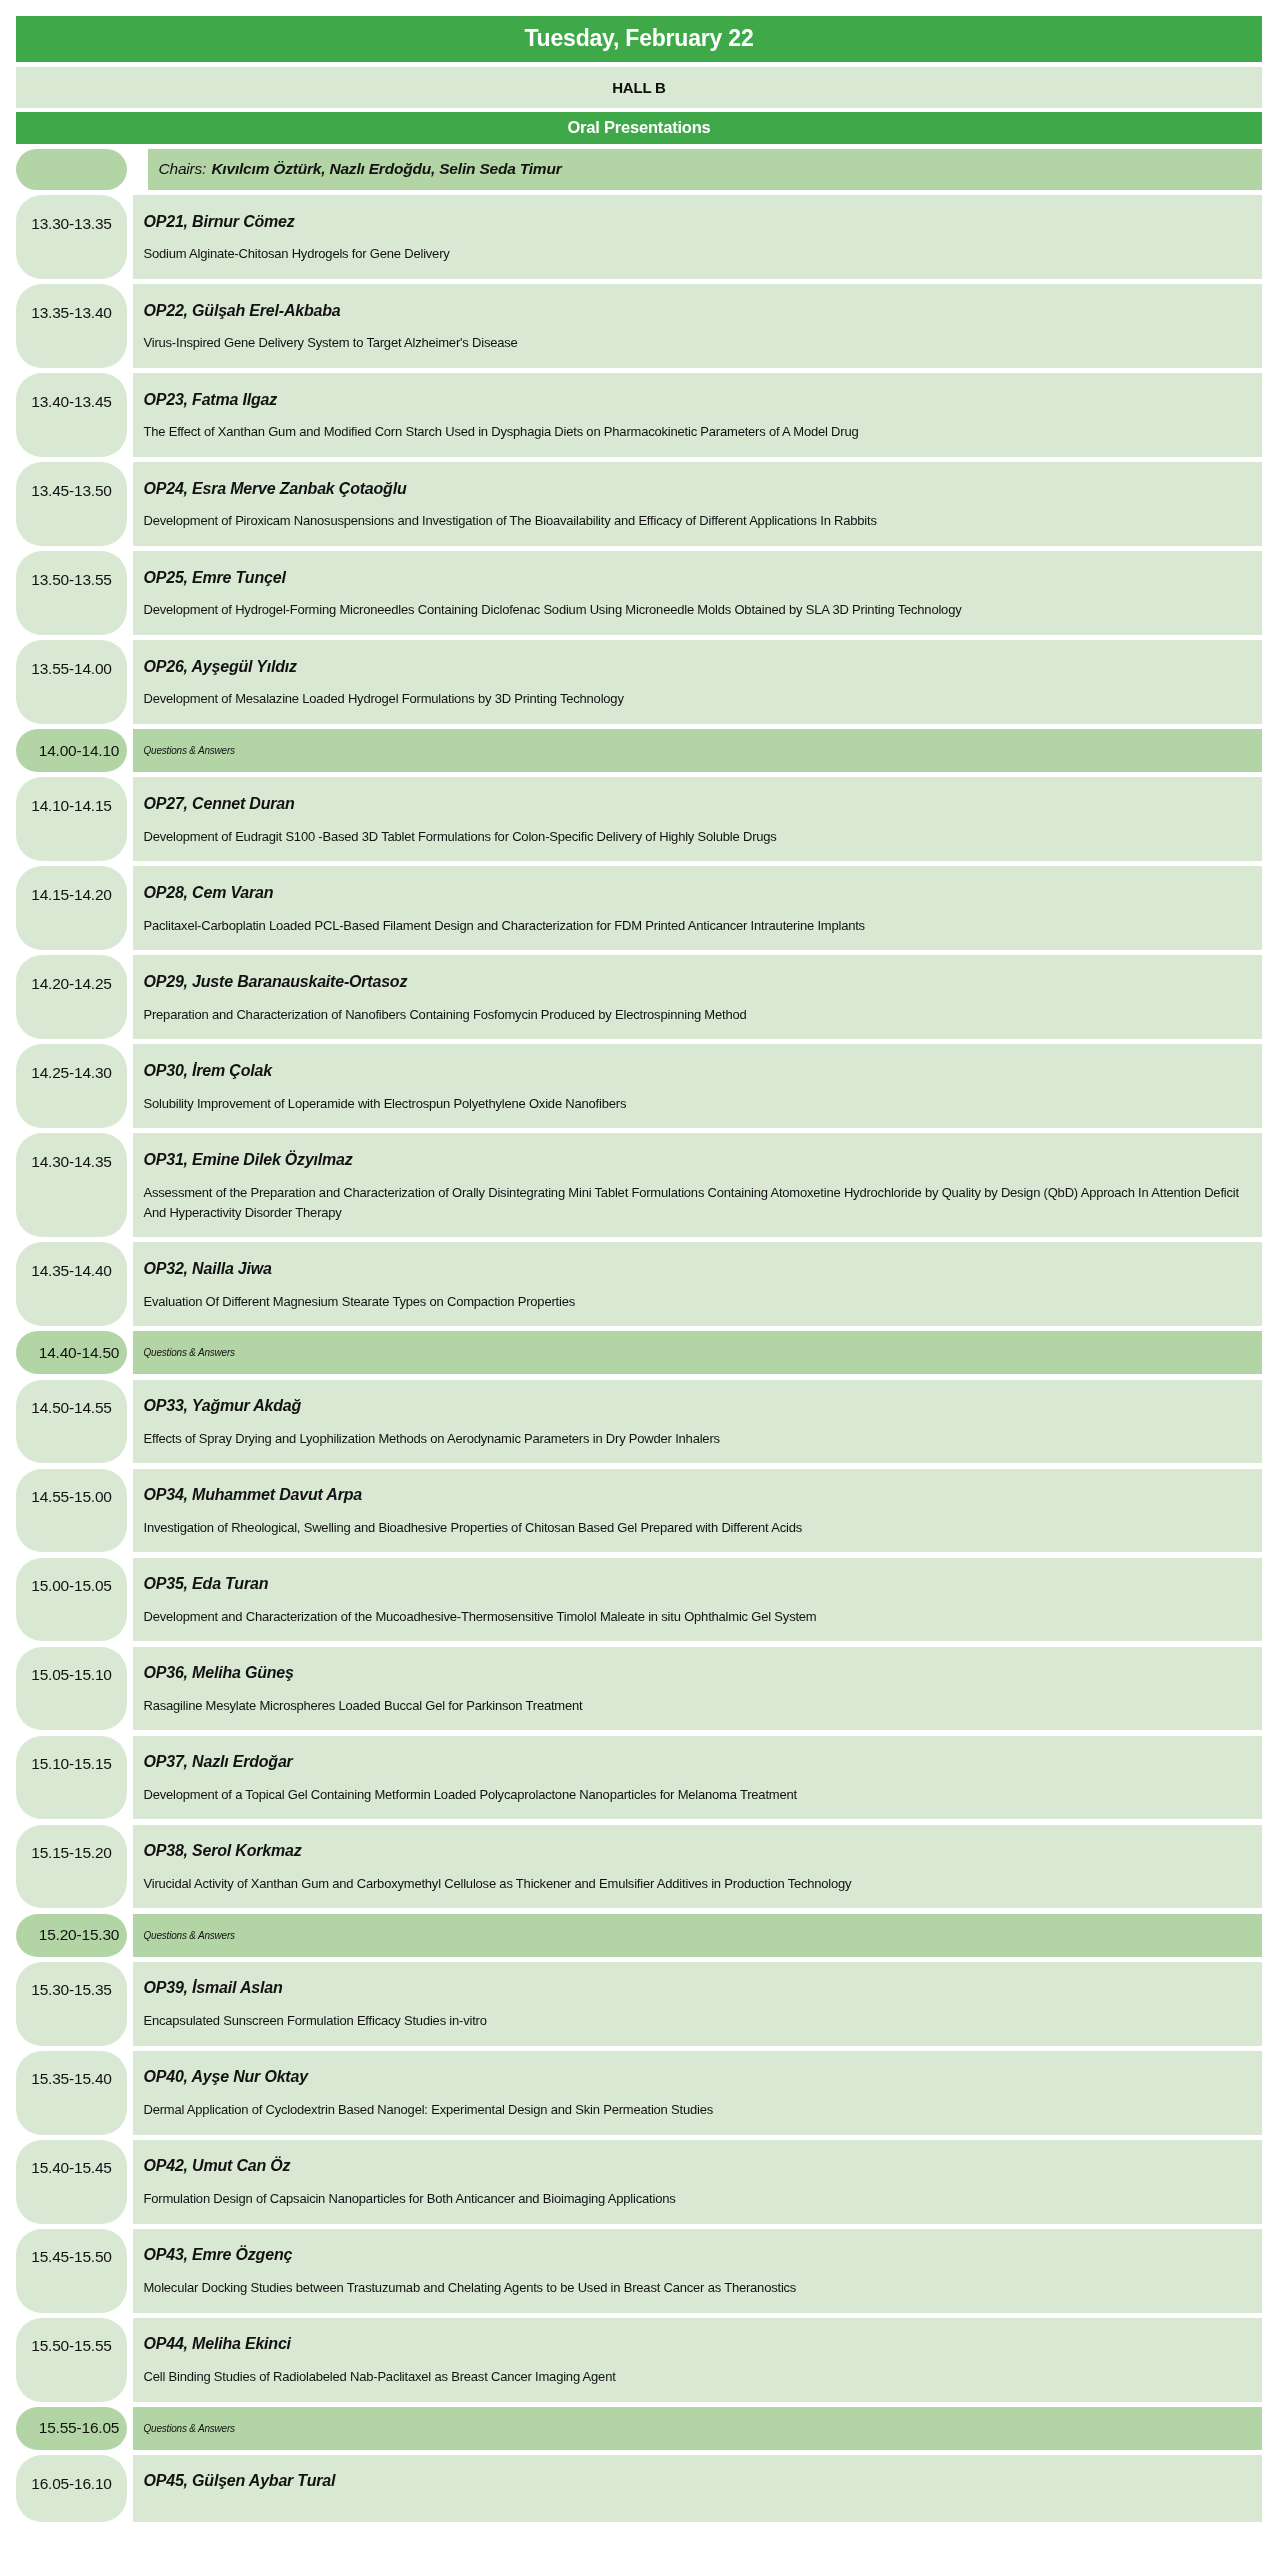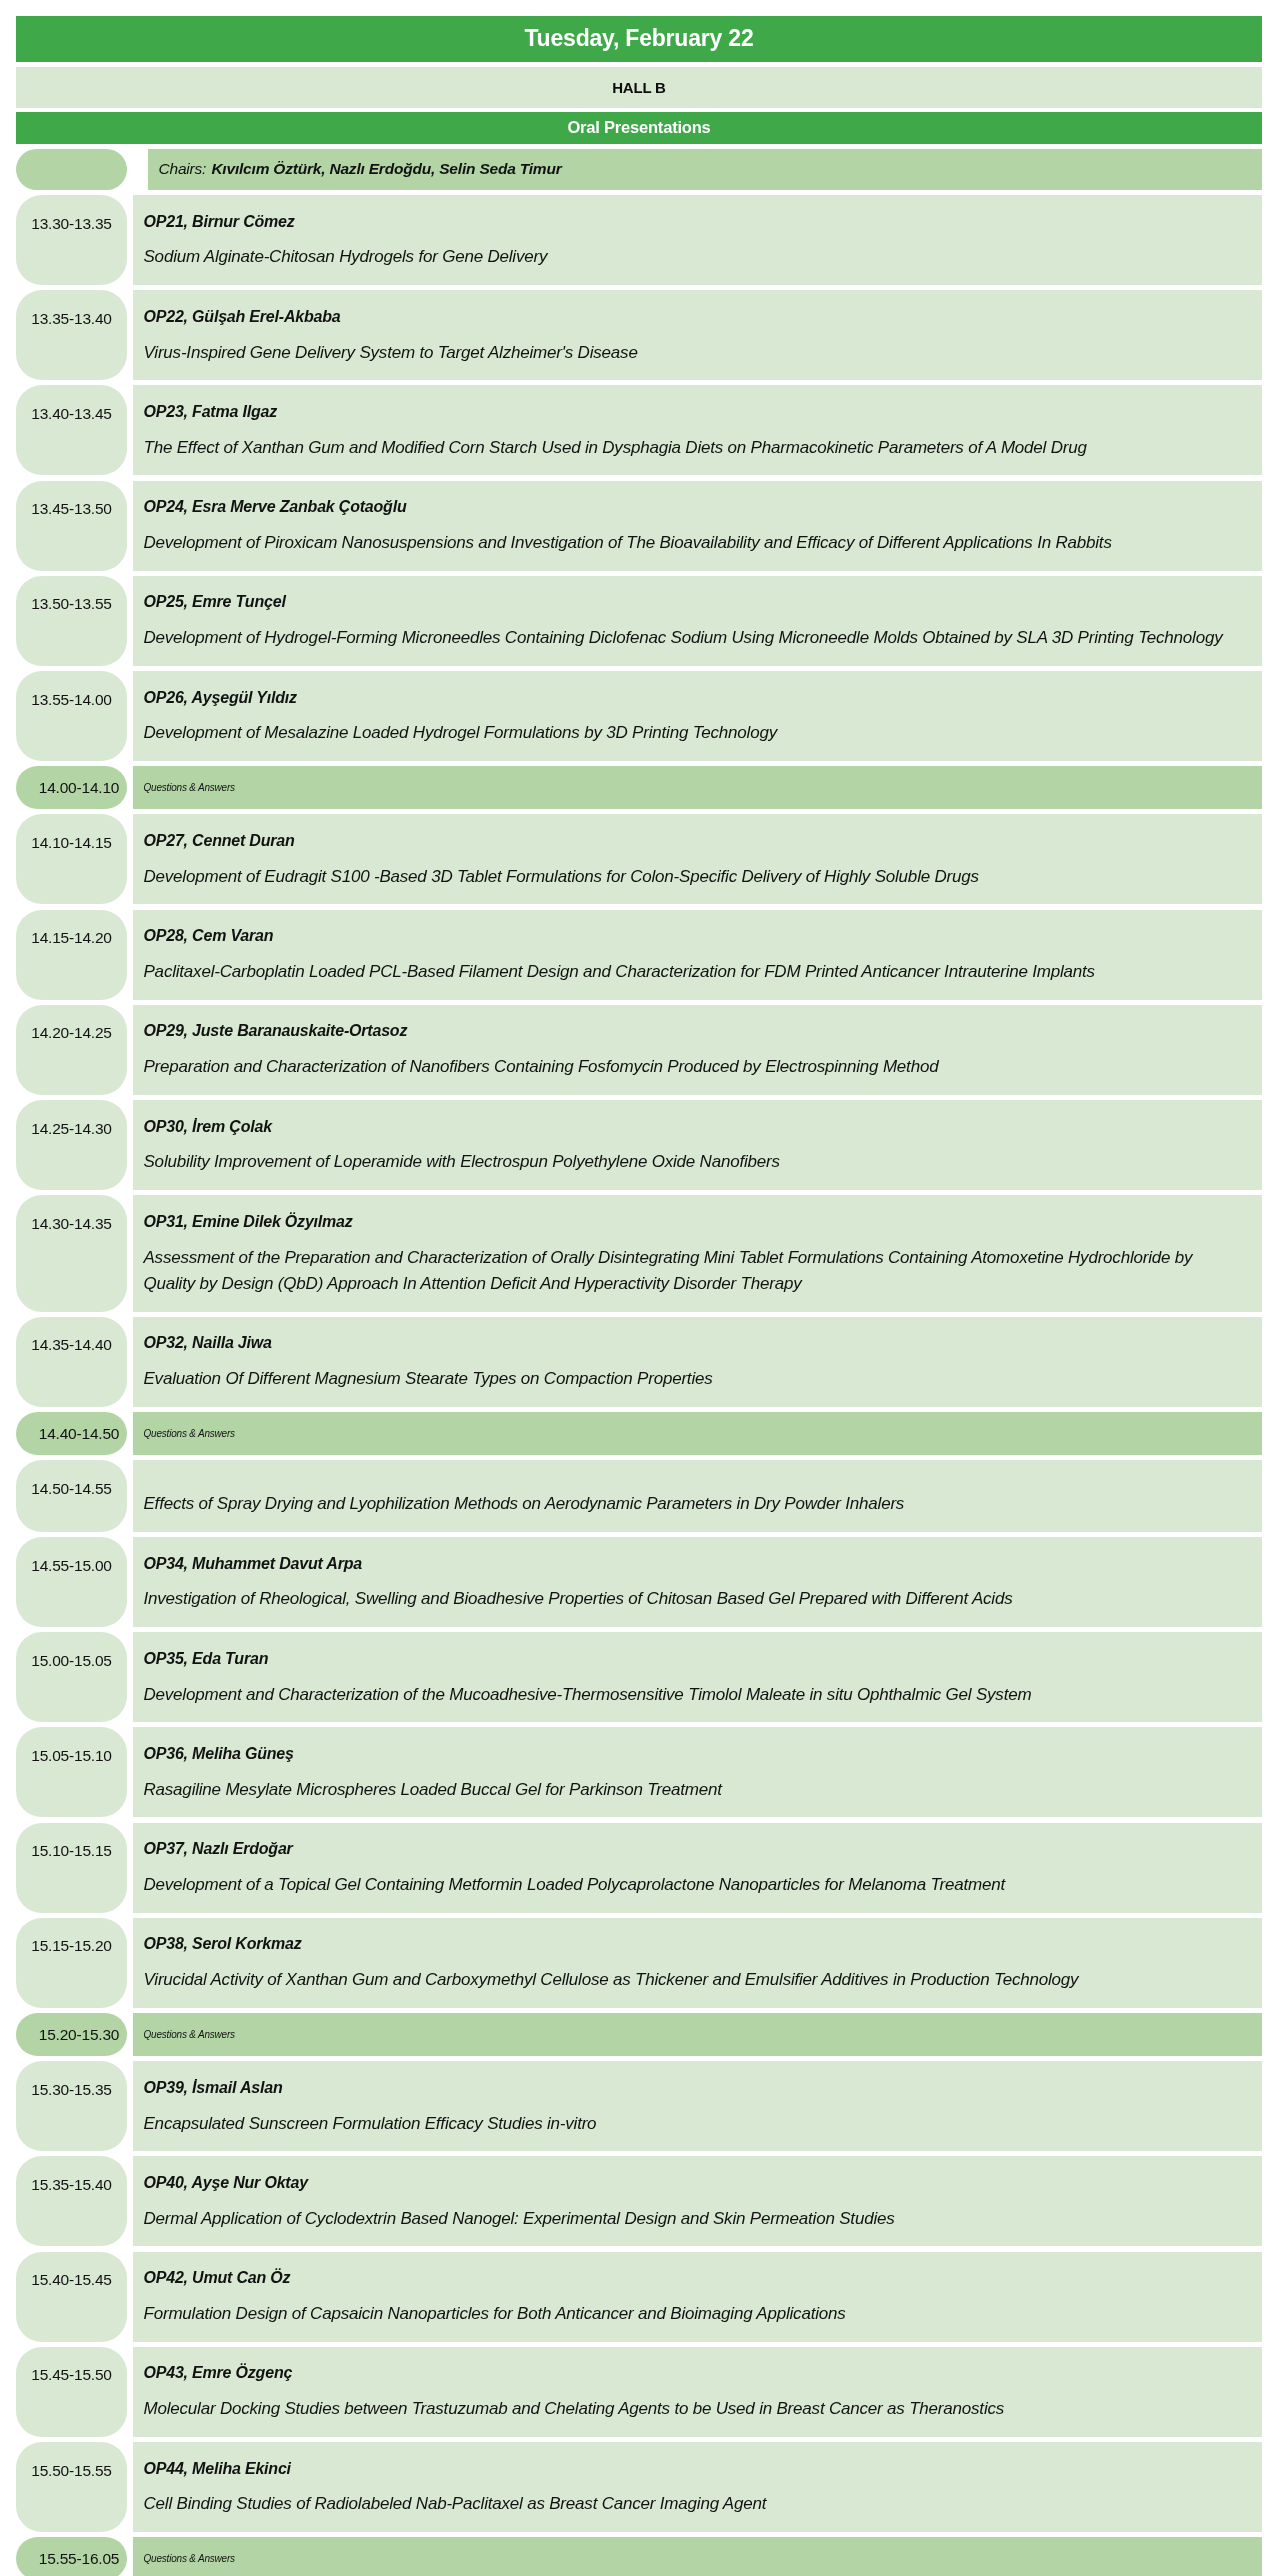--- a/index.html
+++ b/index.html
@@ -94,23 +94,22 @@
     padding-top:17.5px;
     padding-bottom:14.4px;
   }
   .talk-name{
     font-size:16px;
     font-weight:700;
     font-style:italic;
     line-height:1.15;
   }
   .talk-title{
-    font-size:17px;
+    font-size:13px;
     font-weight:400;
-    font-style:italic;
     line-height:1.55;
     margin-top:13.4px;
   }
   
   .row-qa{min-height:43px;}
   .row-qa .time-cell{
     background:var(--medium);
     align-items:center;
     padding-left:15px;
   }
@@ -245,20 +244,21 @@
   </div>
 
   <div class="row row-qa">
     <div class="time-cell">14.40-14.50</div>
     <div class="content-cell">Questions &amp; Answers</div>
   </div>
 
   <div class="row row-talk">
     <div class="time-cell">14.50-14.55</div>
     <div class="content-cell">
+      <div class="talk-name">OP33, Yağmur Akdağ</div>
       <div class="talk-title">Effects of Spray Drying and Lyophilization Methods on Aerodynamic Parameters in Dry Powder Inhalers</div>
     </div>
   </div>
 
   <div class="row row-talk">
     <div class="time-cell">14.55-15.00</div>
     <div class="content-cell">
       <div class="talk-name">OP34, Muhammet Davut Arpa</div>
       <div class="talk-title">Investigation of Rheological, Swelling and Bioadhesive Properties of Chitosan Based Gel Prepared with Different Acids</div>
     </div>

